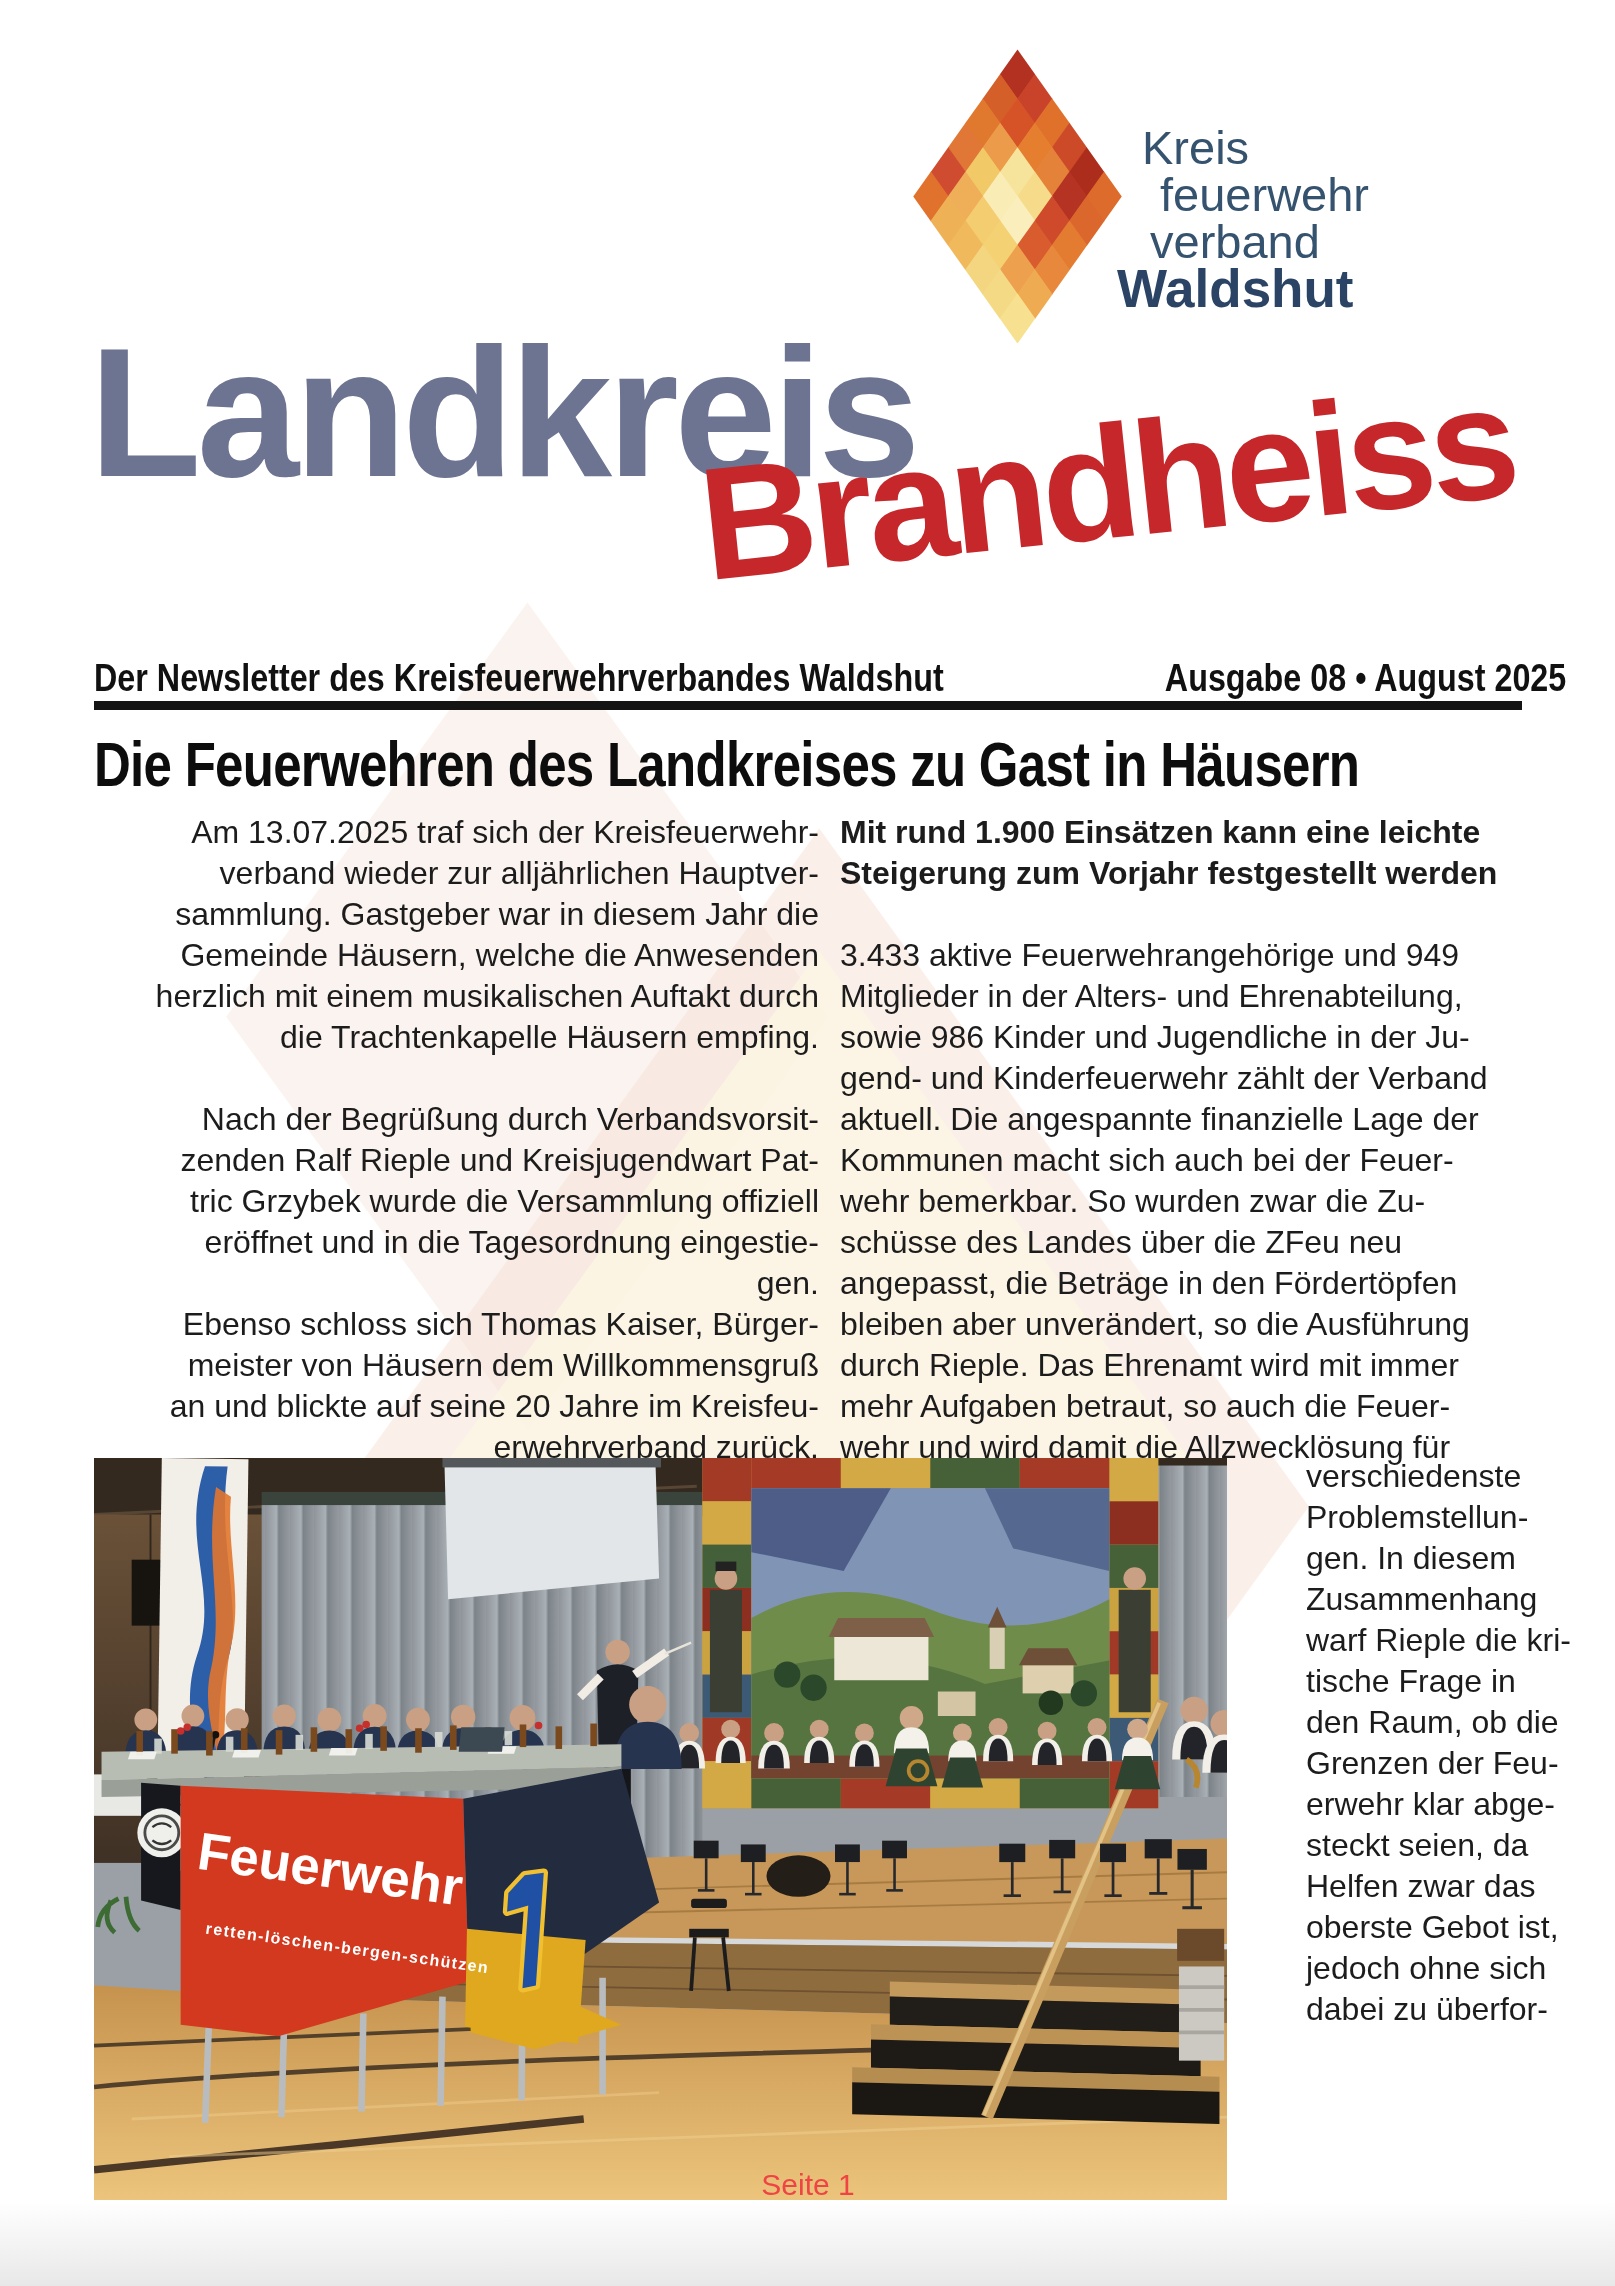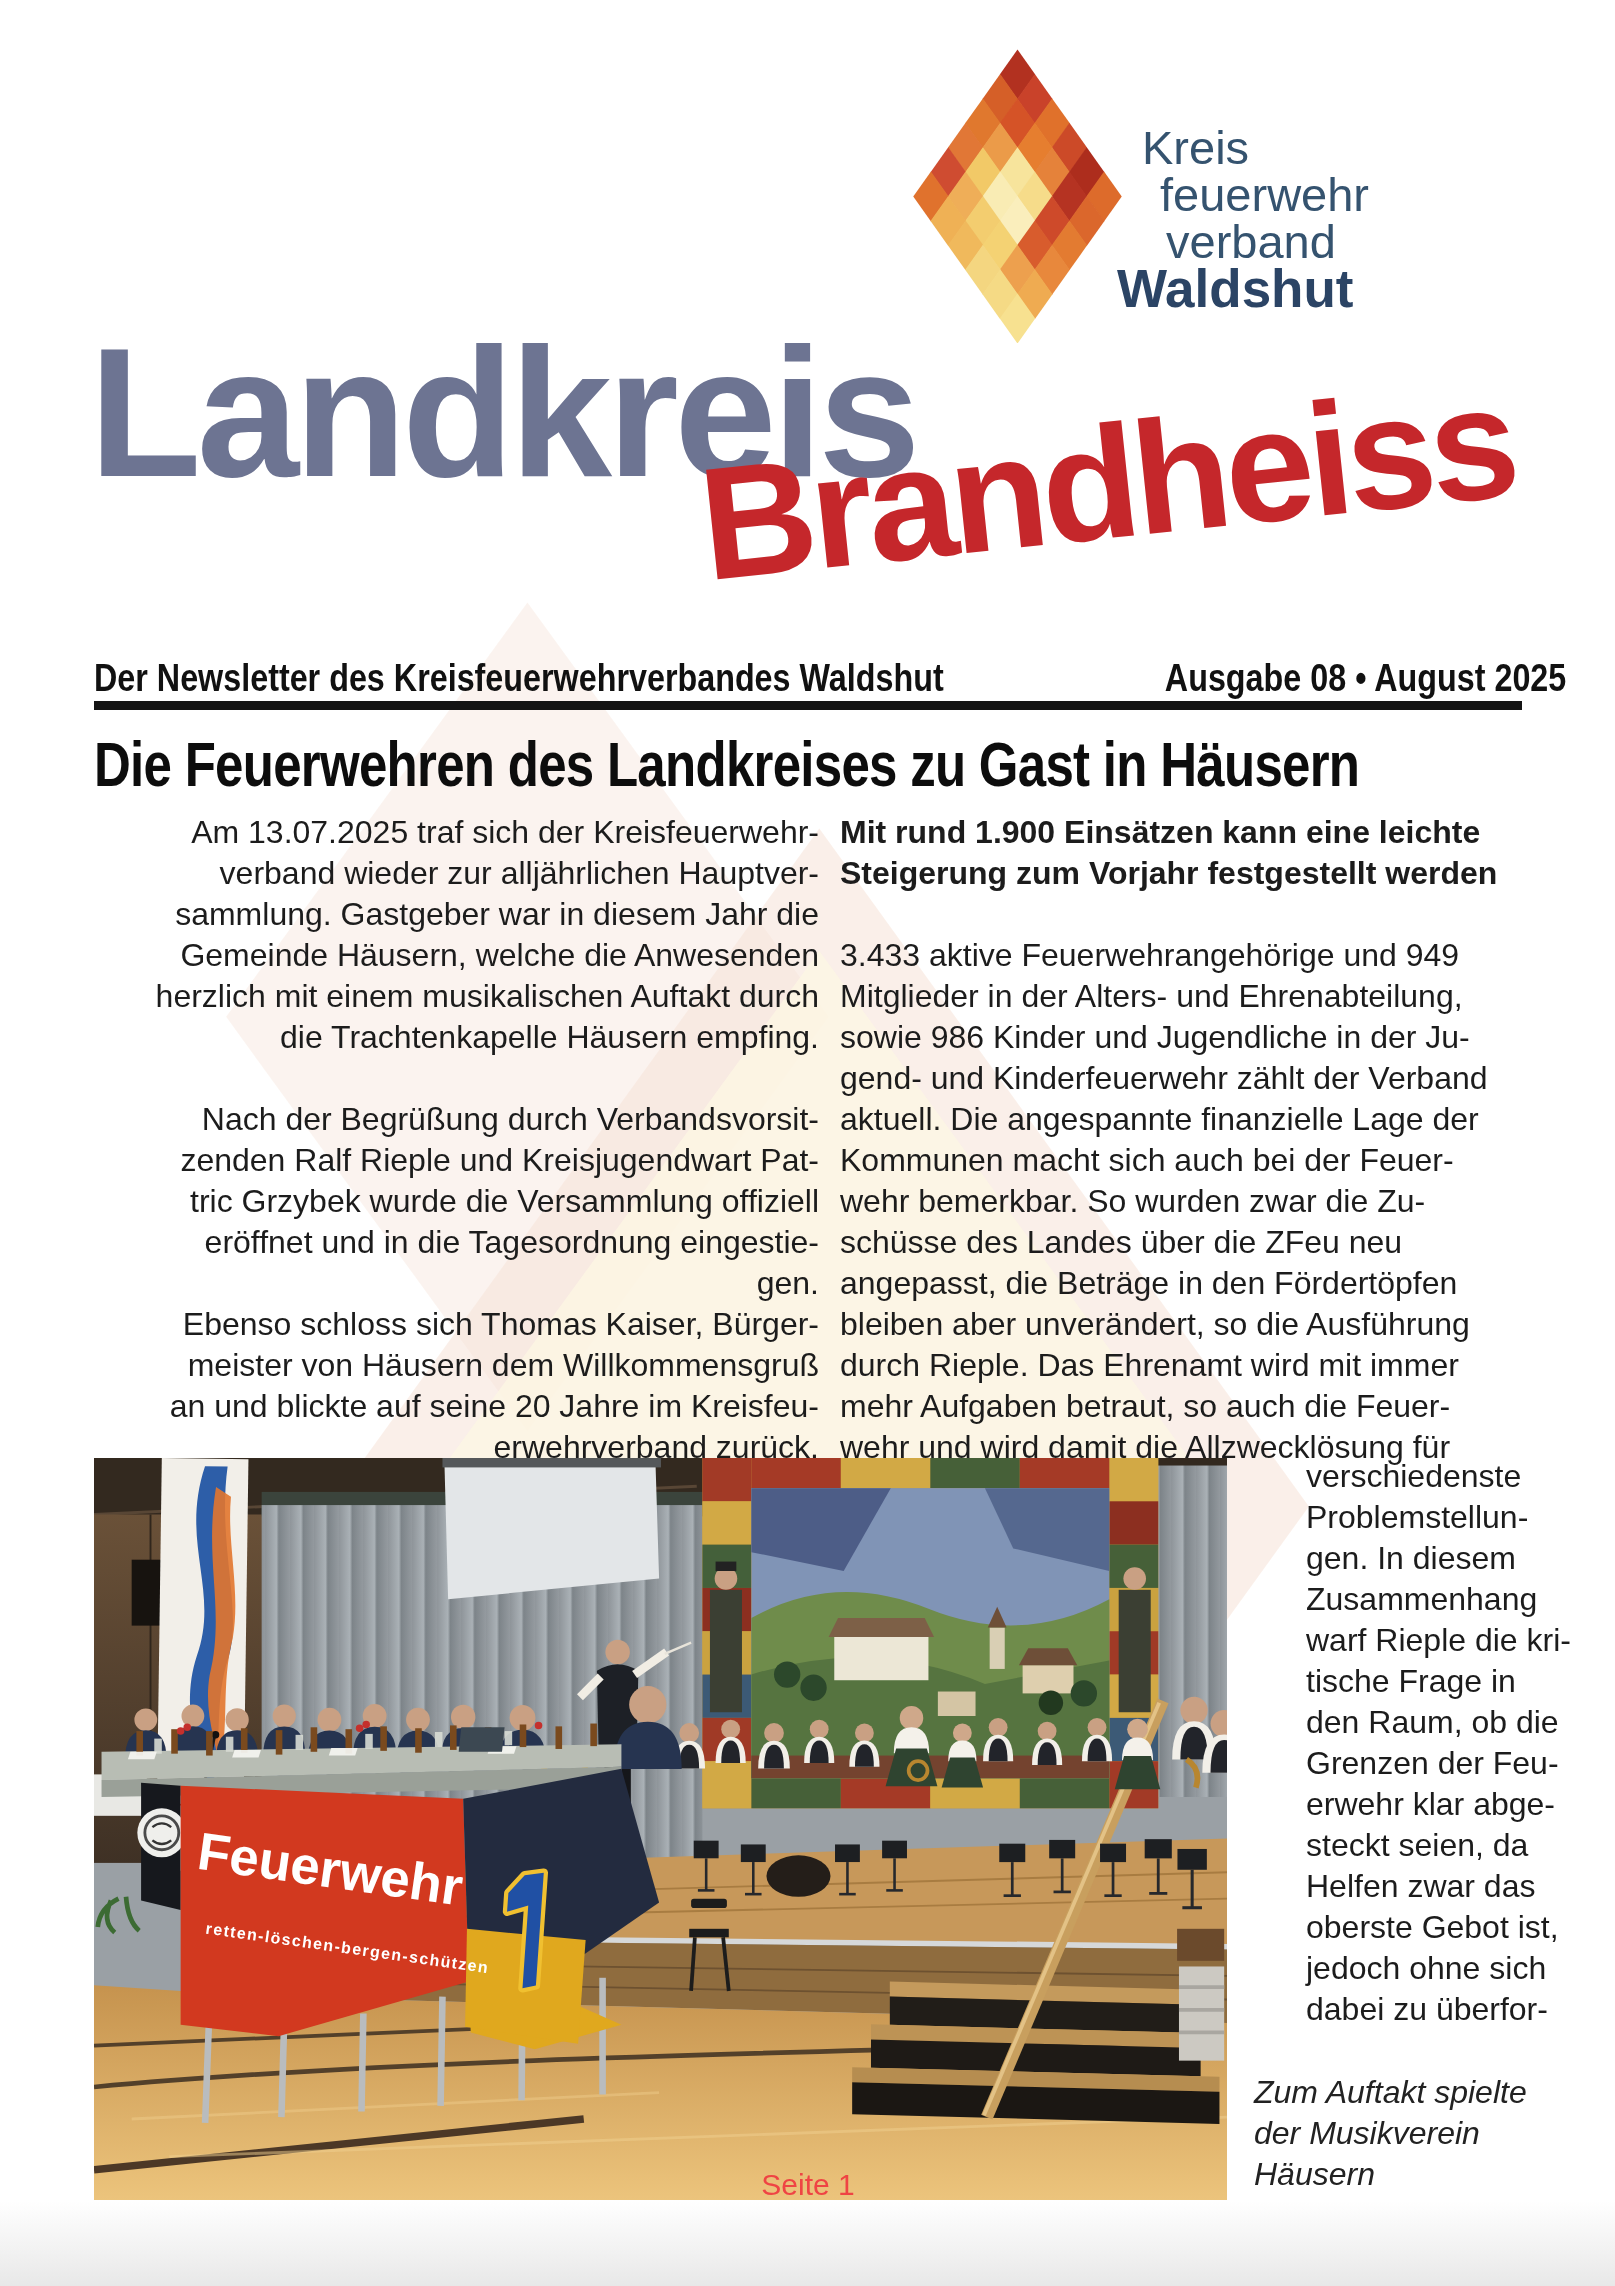--- a/index.html
+++ b/index.html
@@ -4,21 +4,21 @@
 <style>
   html,body{margin:0;padding:0;background:#fff;}
   .page{position:relative;width:1616px;height:2286px;background:#fff;overflow:hidden;
         font-family:"Liberation Sans",sans-serif;color:#1d1d1d;}
   .wm{position:absolute;left:0;top:0;z-index:0;}
   
   .logo-svg{position:absolute;left:913px;top:49px;width:209px;height:294px;z-index:1;}
   .logo-line{position:absolute;z-index:1;font-size:47px;color:#35536f;line-height:1;}
   .logo-line.l1{left:1142px;top:124px;}
   .logo-line.l2{left:1160px;top:171px;}
-  .logo-line.l3{left:1150px;top:218px;margin-left:16px;}
+  .logo-line.l3{left:1150px;top:218px;}
   .logo-line.l4{left:1117px;top:262px;font-size:53px;font-weight:bold;color:#2b4465;}
   .title-gray{position:absolute;left:89px;top:320px;z-index:1;font-size:184px;font-weight:bold;
               letter-spacing:-4.7px;color:#6d7492;line-height:1;text-align:right;}
   .title-red{position:absolute;left:699px;top:403px;z-index:2;font-size:160px;font-weight:bold;
              letter-spacing:-5.6px;color:#c5272b;line-height:1;transform:rotate(-6deg);}
   .subrow{position:absolute;left:94px;top:657px;width:1428px;z-index:1;display:flex;
           justify-content:space-between;align-items:flex-end;font-weight:bold;font-size:38px;color:#111;}
   .cndl{display:inline-block;transform:scaleX(.85);transform-origin:0 50%;white-space:nowrap;}
   .cndr{display:inline-block;transform:scaleX(.85);transform-origin:100% 50%;white-space:nowrap;}
   .rule{position:absolute;left:94px;top:701px;width:1428px;height:8.5px;background:#141414;z-index:1;}
@@ -157,25 +157,20 @@
 den Raum, ob die
 Grenzen der Feu-
 erwehr klar abge-
 steckt seien, da
 Helfen zwar das
 oberste Gebot ist,
 jedoch ohne sich
 dabei zu überfor-</p>
   </div>
 
-  <div class="col caption">
-    <p>Zum Auftakt spielte
-der Musikverein
-Häusern</p>
-  </div>
 
   <div class="photo">
     <svg viewBox="0 0 1203 788" preserveAspectRatio="none">
       <defs>
         <linearGradient id="curt" x1="0" y1="0" x2="26" y2="0" gradientUnits="userSpaceOnUse" spreadMethod="repeat">
           <stop offset="0" stop-color="#8f959a"></stop>
             <stop offset="0.45" stop-color="#aab1b6"></stop>
           <stop offset="0.55" stop-color="#7d8489"></stop>
             <stop offset="1" stop-color="#949a9f"></stop>
         </linearGradient>

